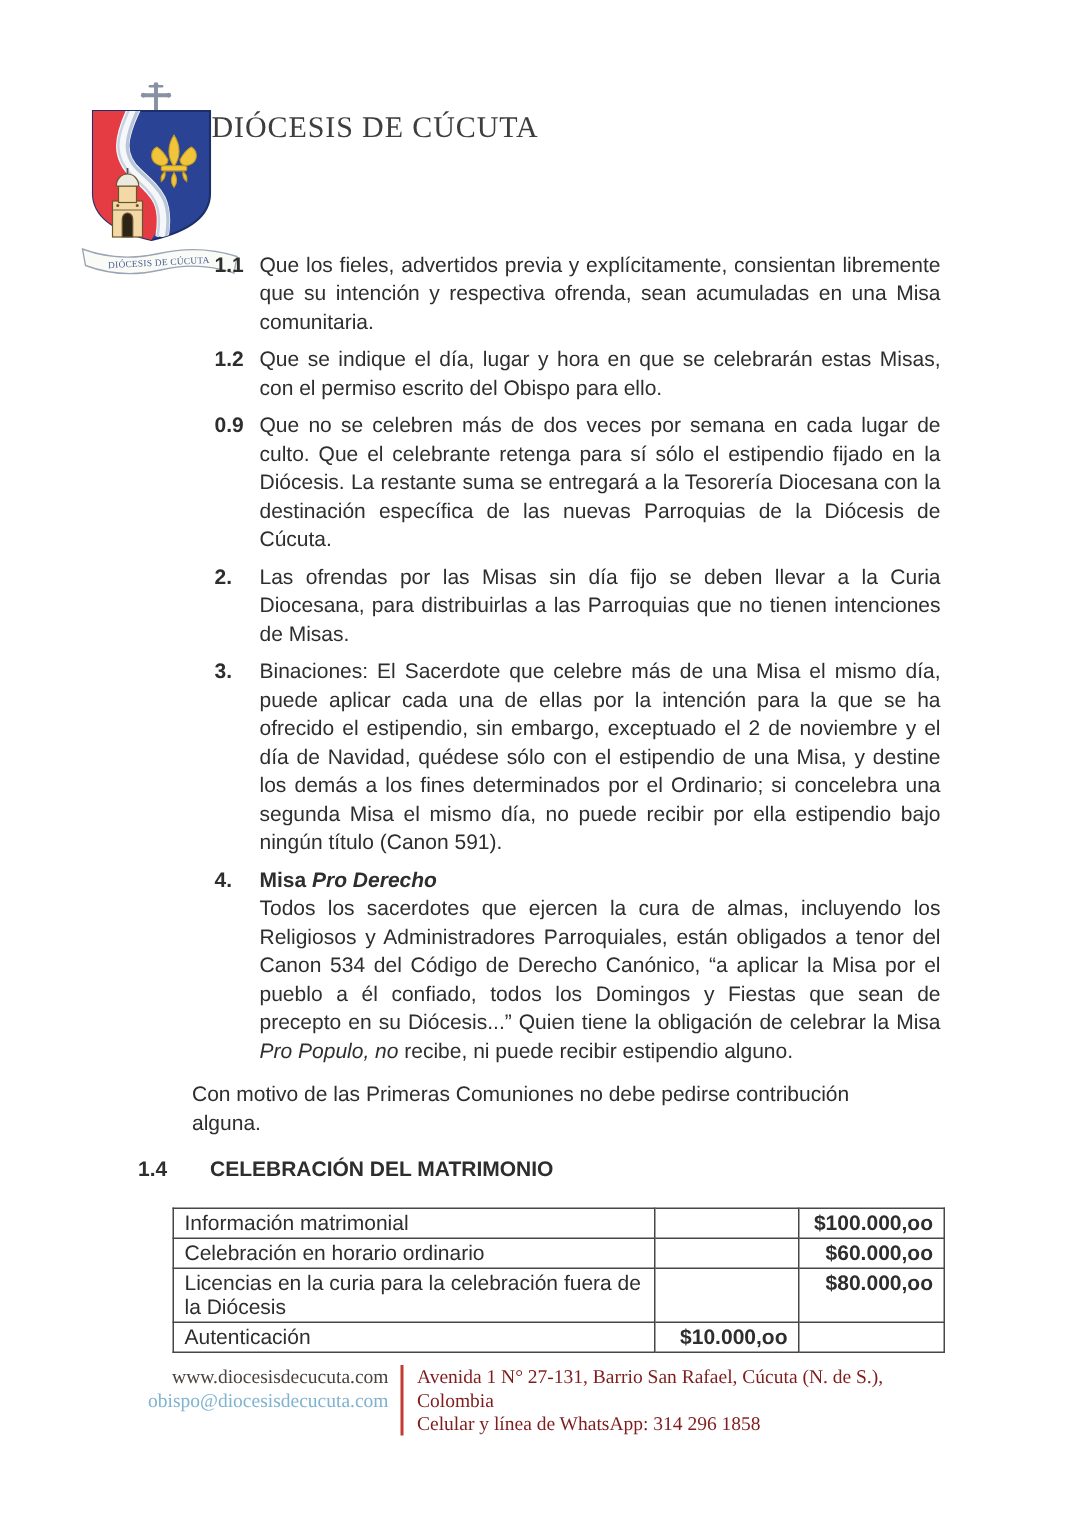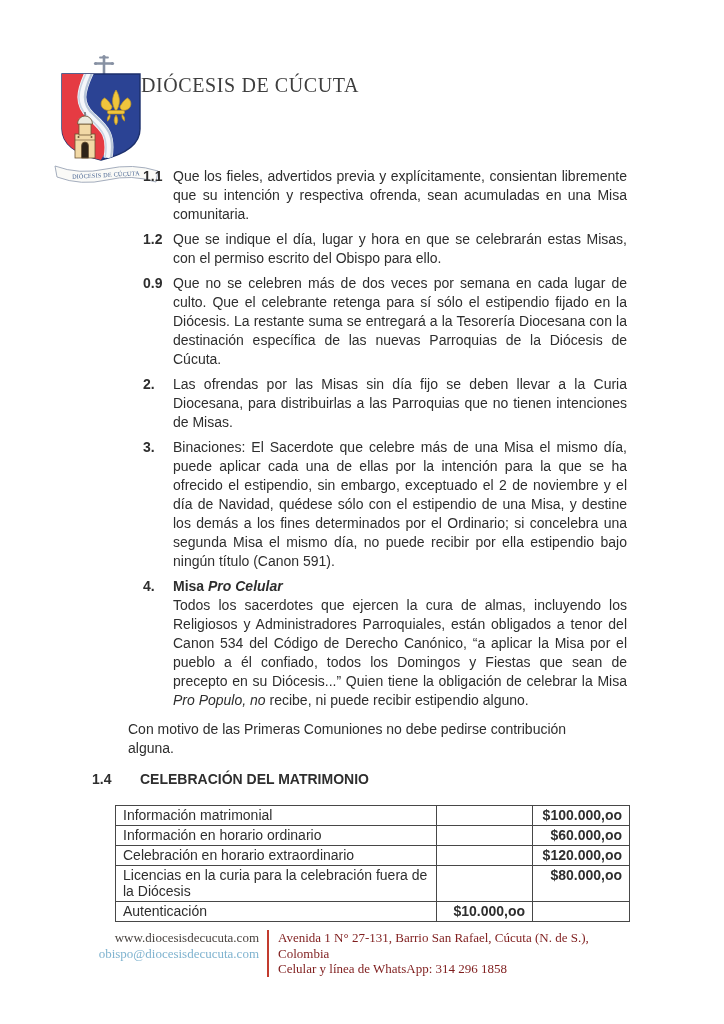--- a/index.html
+++ b/index.html
@@ -142,48 +142,43 @@
       </div>
       <div class="list-item">
         <span class="item-number">3.</span>
         <div class="item-body">
           <div class="item-text"><span>Binaciones: El Sacerdote que celebre más de una Misa el mismo día, puede aplicar cada una de ellas por la intención para la que se ha ofrecido el estipendio, sin embargo, exceptuado el 2 de noviembre y el día de Navidad, quédese sólo con el estipendio de una Misa, y destine los demás a los fines determinados por el Ordinario; si concelebra una segunda Misa el mismo día, no puede recibir por ella estipendio bajo ningún título (Canon 591).</span></div>
         </div>
       </div>
       <div class="list-item">
         <span class="item-number">4.</span>
         <div class="item-body">
-          <div class="item-heading"><span class="b">Misa </span><span class="b i">Pro Celular</span></div>
+          <div class="item-heading"><span class="b">Misa </span><span class="b i">Pro Derecho</span></div>
           <div class="item-text"><span>Todos los sacerdotes que ejercen la cura de almas, incluyendo los Religiosos y Administradores Parroquiales, están obligados a tenor del Canon 534 del Código de Derecho Canónico, “a aplicar la Misa por el pueblo a él confiado, todos los Domingos y Fiestas que sean de precepto en su Diócesis...” Quien tiene la obligación de celebrar la Misa </span><span class="i">Pro Populo, no</span><span> recibe, ni puede recibir estipendio alguno.</span></div>
         </div>
       </div>
     </div>
 
   <div class="note">Con motivo de las Primeras Comuniones no debe pedirse contribución alguna.</div>
 
   <div class="section-heading">
     <span class="section-number">1.4</span><span>CELEBRACIÓN DEL MATRIMONIO</span>
   </div>
 
   <table class="fees">
     <tbody>
         <tr>
           <td class="c1">Información matrimonial</td>
           <td class="c2 val"></td>
           <td class="c3 val">$100.000,oo</td>
         </tr>
         <tr>
-          <td class="c1">Información en horario ordinario</td>
+          <td class="c1">Celebración en horario ordinario</td>
           <td class="c2 val"></td>
           <td class="c3 val">$60.000,oo</td>
-        </tr>
-        <tr>
-          <td class="c1">Celebración en horario extraordinario</td>
-          <td class="c2 val"></td>
-          <td class="c3 val">$120.000,oo</td>
         </tr>
         <tr>
           <td class="c1">Licencias en la curia para la celebración fuera de la Diócesis</td>
           <td class="c2 val"></td>
           <td class="c3 val">$80.000,oo</td>
         </tr>
         <tr>
           <td class="c1">Autenticación</td>
           <td class="c2 val">$10.000,oo</td>
           <td class="c3 val"></td>

